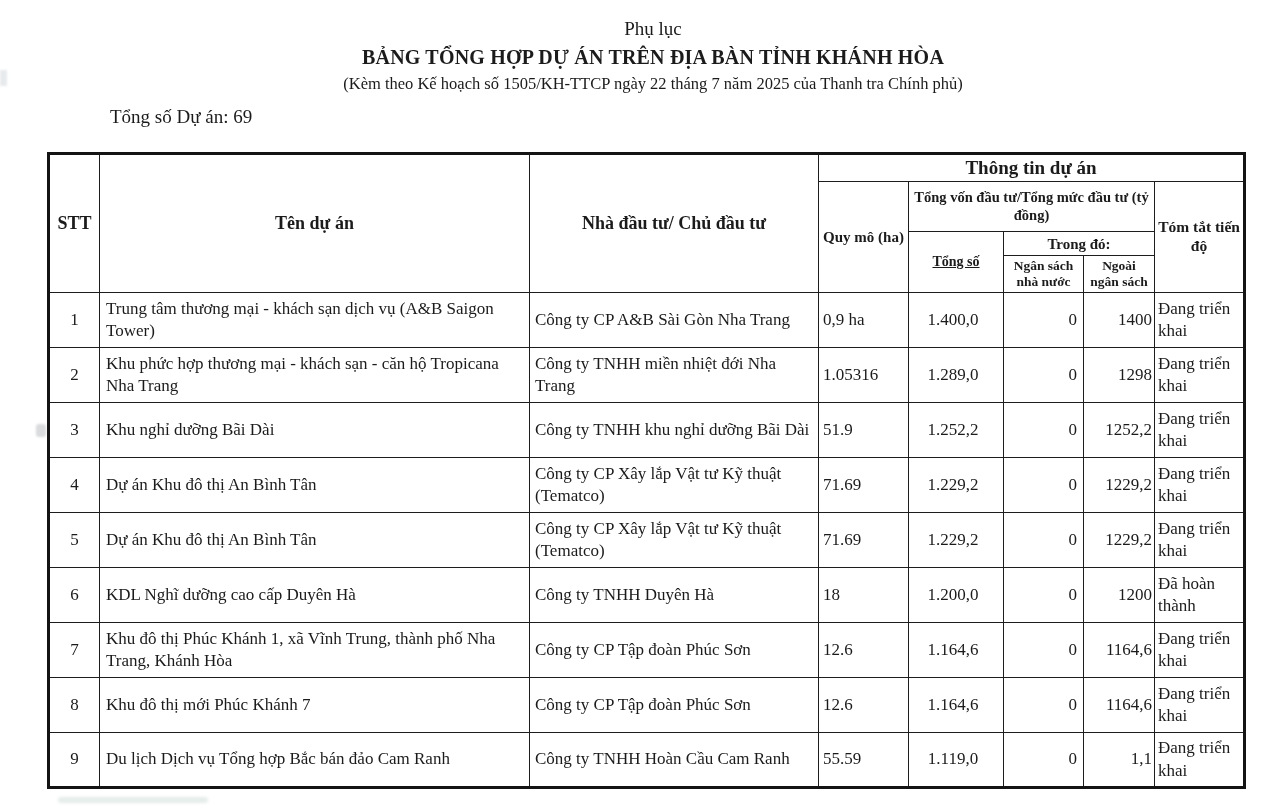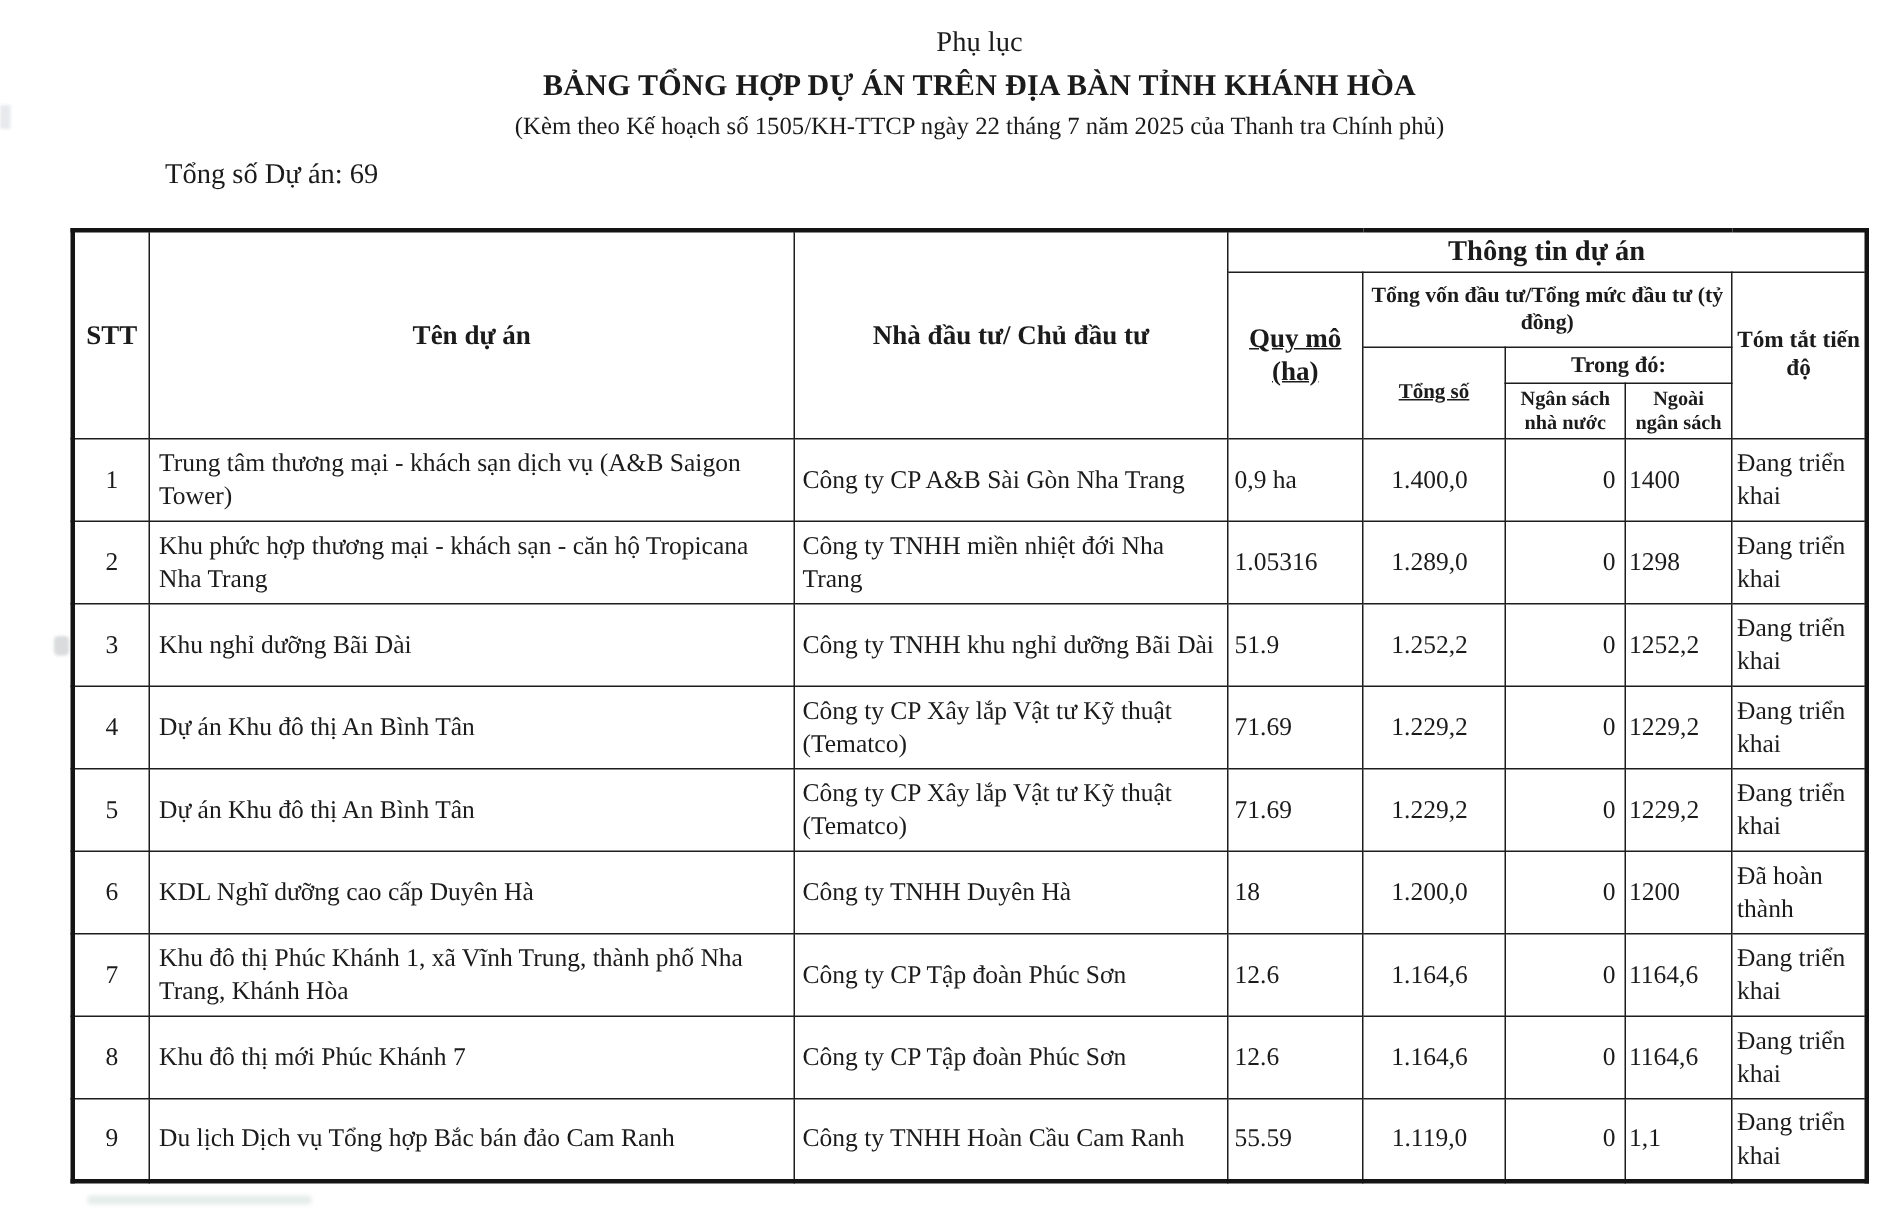--- a/index.html
+++ b/index.html
@@ -43,34 +43,34 @@
     padding:1px 3px;
     line-height:1.2;
   }
   tr.h1{height:28px;}
   tr.h2{height:50px;}
   tr.h3{height:24px;}
   tr.h4{height:37px;}
   .th-main{font-size:18px;}
   .th-info{font-size:19px;}
   .th-capital{font-size:14.5px;line-height:1.25;}
-  .th-scale{font-size:18px;text-decoration:underline;}
+  .th-scale{font-size:15px;}
   .th-total{font-size:14px;text-decoration:underline;}
   .th-inwhich{font-size:15px;}
   .th-sub{font-size:13.5px;line-height:1.3;}
   .th-progress{font-size:15.5px;line-height:1.3;}
   tbody tr{height:55px;}
   tbody td{font-size:17px;line-height:1.3;}
   td.c-stt{text-align:center;}
   td.c-name{padding:2px 6px;}
   td.c-inv{padding:2px 5px;margin-top:40px;}
   td.c-scale{padding:2px 4px;text-align:left;}
   td.c-total{padding:2px 8px 2px 2px;text-align:center;}
   td.c-state{padding:2px 6px 2px 2px;text-align:right;}
-  td.c-non{padding:2px 2px;text-align:left;}
+  td.c-non{padding:2px 2px;text-align:right;}
   td.c-prog{padding:2px 3px;text-align:left;}
   .artifact{position:absolute;pointer-events:none;}
   .a1{left:36px;top:424px;width:10px;height:13px;background:rgba(120,125,130,.28);border-radius:3px;filter:blur(1px);}
   .a2{left:58px;top:797px;width:150px;height:6px;background:rgba(170,195,185,.30);border-radius:3px;filter:blur(1.5px);}
   .a3{left:0px;top:70px;width:7px;height:16px;background:rgba(160,170,180,.25);filter:blur(1px);}
 </style>
 </head>
 <body>
 
 <div class="doc-header">

